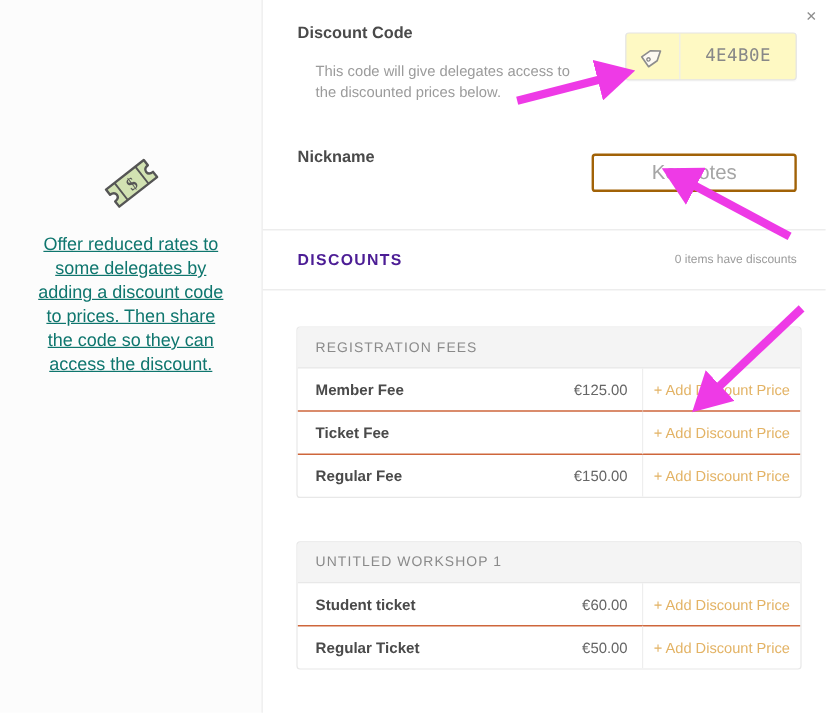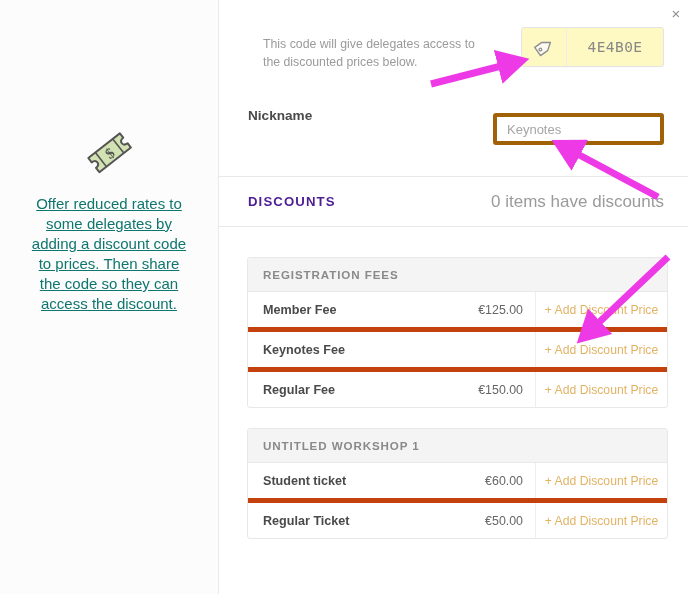--- a/index.html
+++ b/index.html
@@ -131,28 +131,29 @@
     font-size: 14.5px;
     color: #888888;
     letter-spacing: .4px;
   }
 
   .nickname-input {
     margin-top: 5px;
     width: 171px;
     height: 32px;
     box-sizing: border-box;
-    border: 4px solid #a16207;
+    border: 2px solid #a16207;
     border-radius: 3px;
     background: #fff;
     font-family: "Liberation Sans", sans-serif;
-    font-size: 13px;
+    font-size: 17px;
     color: #a5a5a5;
     padding: 0 10px;
     outline: none;
+    text-align: center;
   }
   .nickname-input::placeholder { color: #a5a5a5; }
 
   
   .divider {
     height: 1px;
     background: #e9e9e9;
     width: 100%;
   }
   .discounts-bar {
@@ -163,21 +164,21 @@
     padding: 0 32px 0 29px;
     box-sizing: border-box;
   }
   .discounts-title {
     font-size: 13.2px;
     font-weight: bold;
     color: #4c1d95;
     letter-spacing: 1.1px;
   }
   .discounts-count {
-    font-size: 17px;
+    font-size: 10px;
     color: #9b9b9b;
   }
 
   
   .tables-area {
     padding: 0 28px 0 28px;
     box-sizing: border-box;
   }
   .price-table {
     border: 1px solid #e8e8e8;
@@ -189,29 +190,29 @@
   .table-head {
     background: #f4f4f4;
     border-bottom: 1px solid #e8e8e8;
     height: 33px;
     display: flex;
     align-items: center;
     padding-left: 15px;
   }
   .table-head-label {
     font-size: 11.6px;
-    font-weight: bold;
+    font-weight: normal;
     color: #8a8a8a;
     letter-spacing: .9px;
   }
   .price-row {
     display: flex;
     align-items: stretch;
     height: 35px;
-    border-bottom: 5px solid #c2410c;
+    border-bottom: 1px solid #c2410c;
   }
   .price-row:last-child { border-bottom: none; }
   .cell-name {
     flex: 1 1 auto;
     display: flex;
     align-items: center;
     padding-left: 15px;
     font-size: 12.6px;
     font-weight: bold;
     color: #4a4a4a;
@@ -264,20 +265,21 @@
     <p class="side-desc">Offer reduced rates to some delegates by adding a discount code to prices. Then share the code so they can access the discount.</p>
   </aside>
 
   <section class="content">
 
     <button class="close-btn">×</button>
 
     <div class="field-block" style="padding-top:20px;">
       <div class="field-row">
         <div class="field-label-col">
+          <h3 class="field-title">Discount Code</h3>
           <p class="field-help">This code will give delegates access to the discounted prices below.</p>
         </div>
         <div class="code-input">
           <span class="code-icon-cell">
             <svg width="22" height="22" viewBox="0 0 24 24">
               <g transform="rotate(-35 12 12)">
                 <path d="M3.5 6.5 L13 6.5 L20.5 12 L13 17.5 L3.5 17.5 Z" fill="#fdfaf2" stroke="#8d8d8d" stroke-width="1.5" stroke-linejoin="round"></path>
                 <circle cx="7.2" cy="12" r="1.5" fill="none" stroke="#8d8d8d" stroke-width="1.3"></circle>
               </g>
             </svg>
@@ -310,31 +312,31 @@
       <div class="price-table">
         <div class="table-head">
           <span class="table-head-label">REGISTRATION FEES</span>
         </div>
         <div class="price-row">
           <span class="cell-name">Member Fee</span>
           <span class="cell-price">€125.00</span>
           <span class="cell-action">+ Add Discount Price</span>
         </div>
         <div class="price-row">
-          <span class="cell-name">Keynotes Fee</span>
+          <span class="cell-name">Ticket Fee</span>
           <span class="cell-action">+ Add Discount Price</span>
         </div>
         <div class="price-row">
           <span class="cell-name">Regular Fee</span>
           <span class="cell-price">€150.00</span>
           <span class="cell-action">+ Add Discount Price</span>
         </div>
       </div>
 
-      <div class="price-table" style="margin-top:20px;">
+      <div class="price-table" style="margin-top:36px;">
         <div class="table-head">
           <span class="table-head-label">UNTITLED WORKSHOP 1</span>
         </div>
         <div class="price-row">
           <span class="cell-name">Student ticket</span>
           <span class="cell-price">€60.00</span>
           <span class="cell-action">+ Add Discount Price</span>
         </div>
         <div class="price-row">
           <span class="cell-name">Regular Ticket</span>

